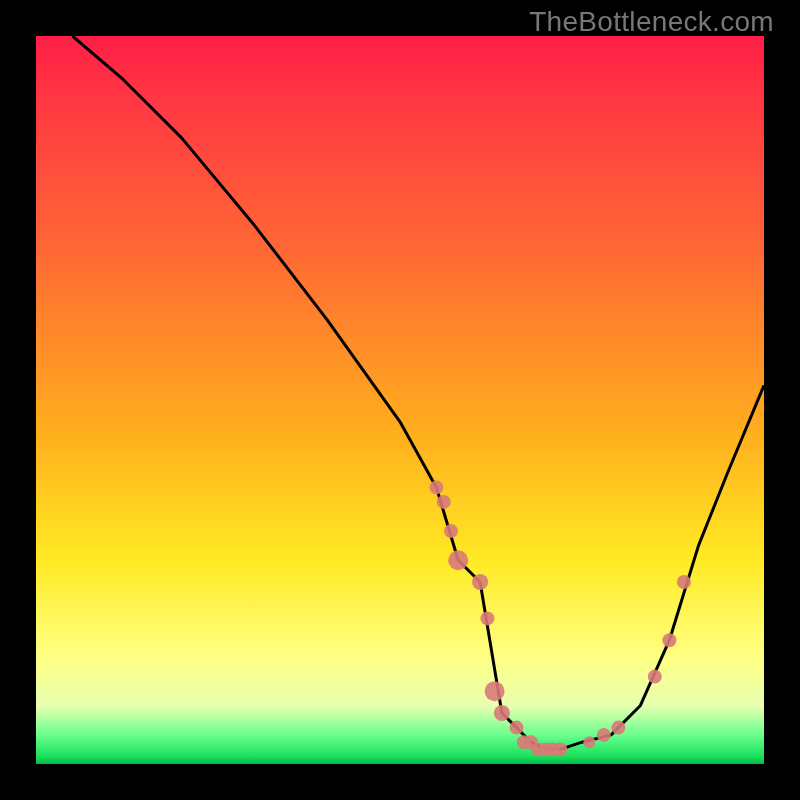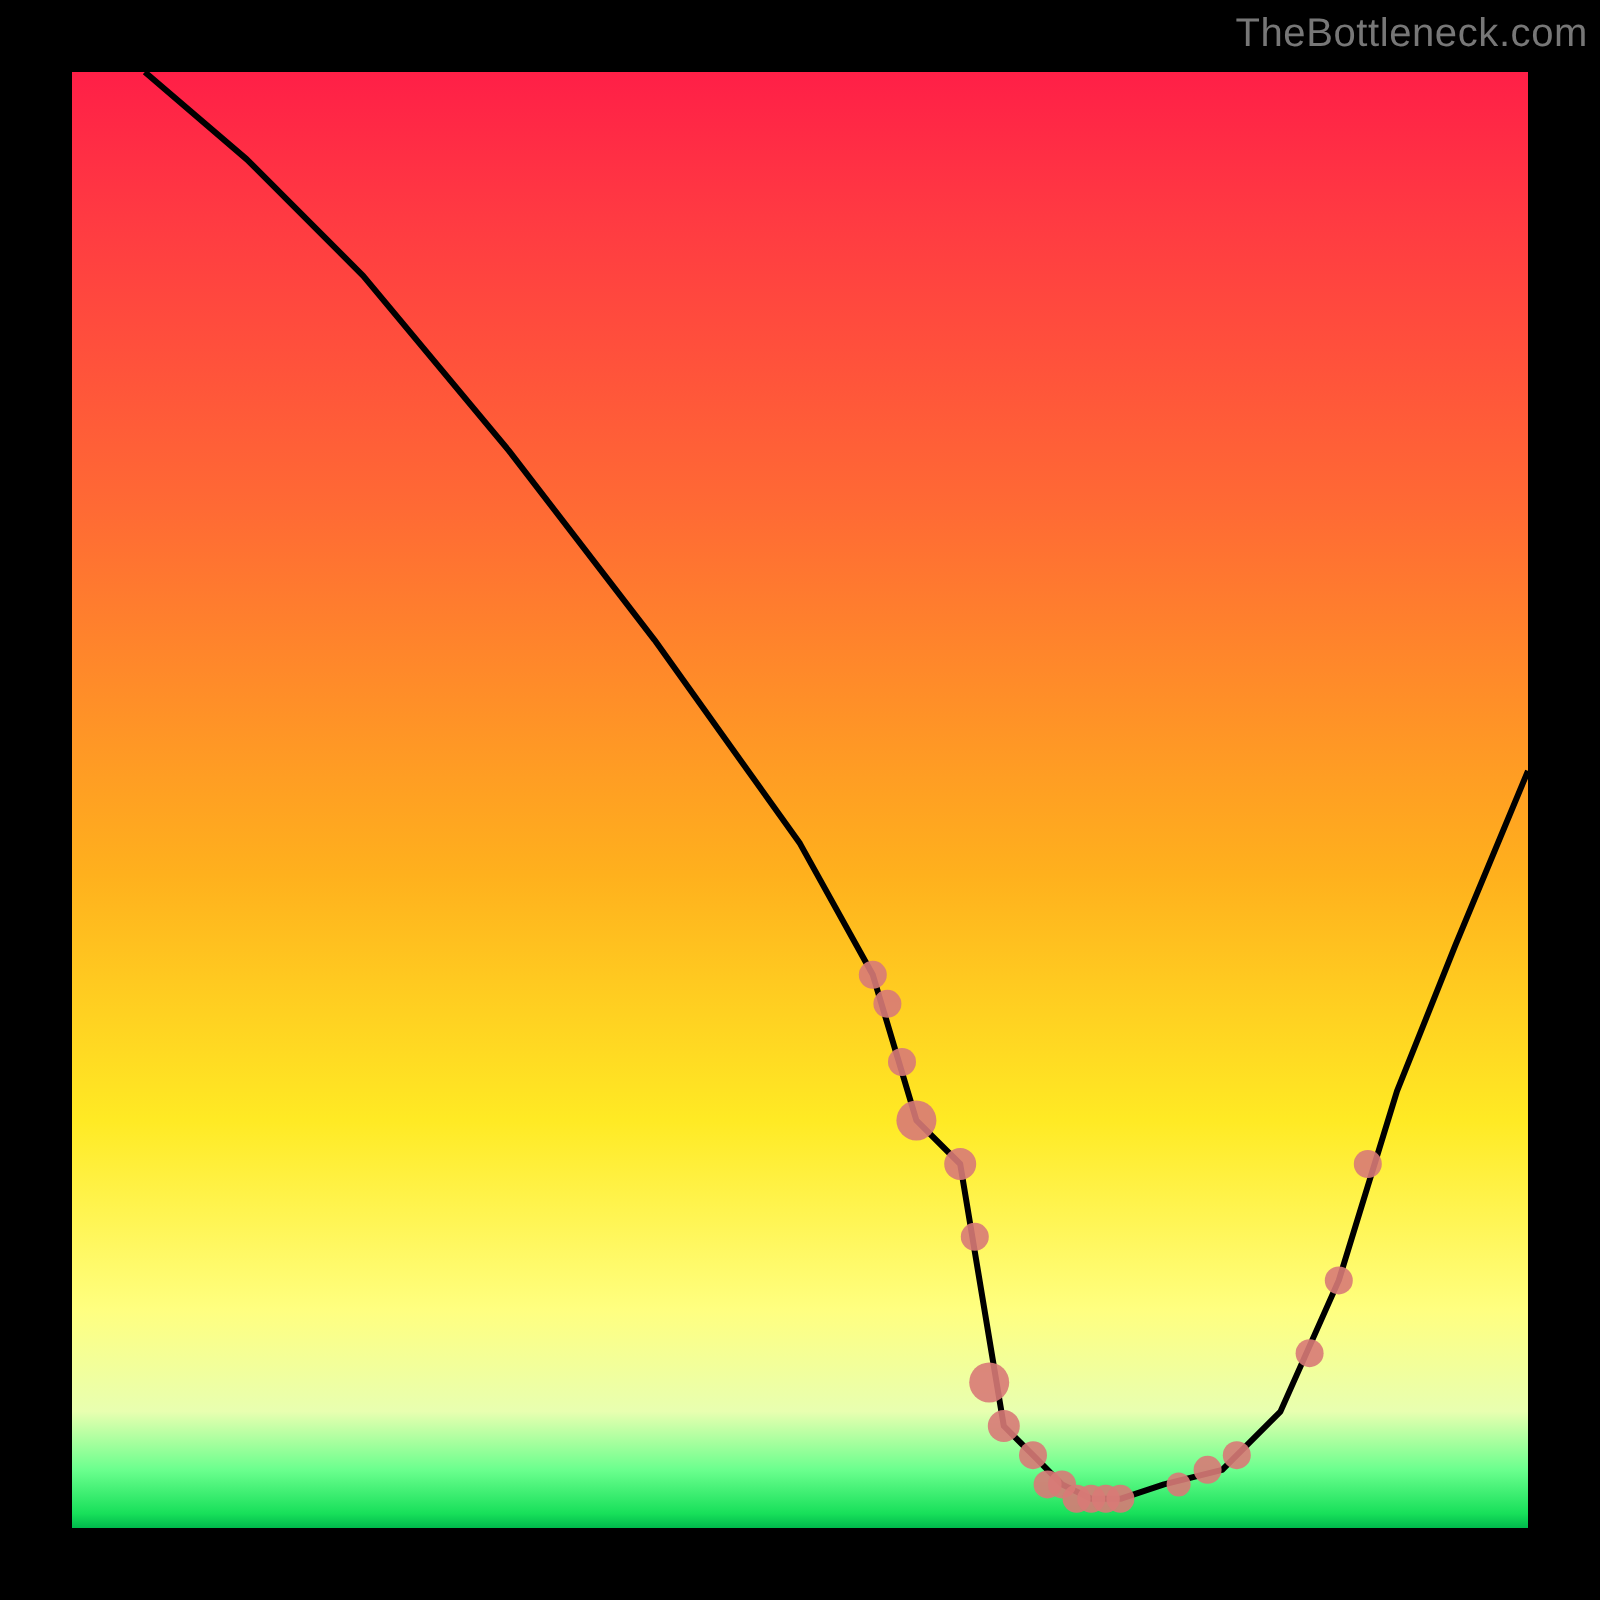--- a/index.html
+++ b/index.html
@@ -27,23 +27,23 @@
       #ffff80 85%,
       #e8ffb0 92%,
       #6bff8e 96%,
       #18e05a 99%,
       #00b94c 100%
     );
   }
   .watermark {
     position: absolute;
     top: 6px;
-    right: 6px;
+    right: 26px;
     color: #777;
-    font-size: 20px;
+    font-size: 28px;
     font-weight: 500;
     letter-spacing: 0.3px;
     font-family: Arial, sans-serif;
   }
   svg {
     position: absolute;
     left: 0;
     top: 0;
   }
 </style>

